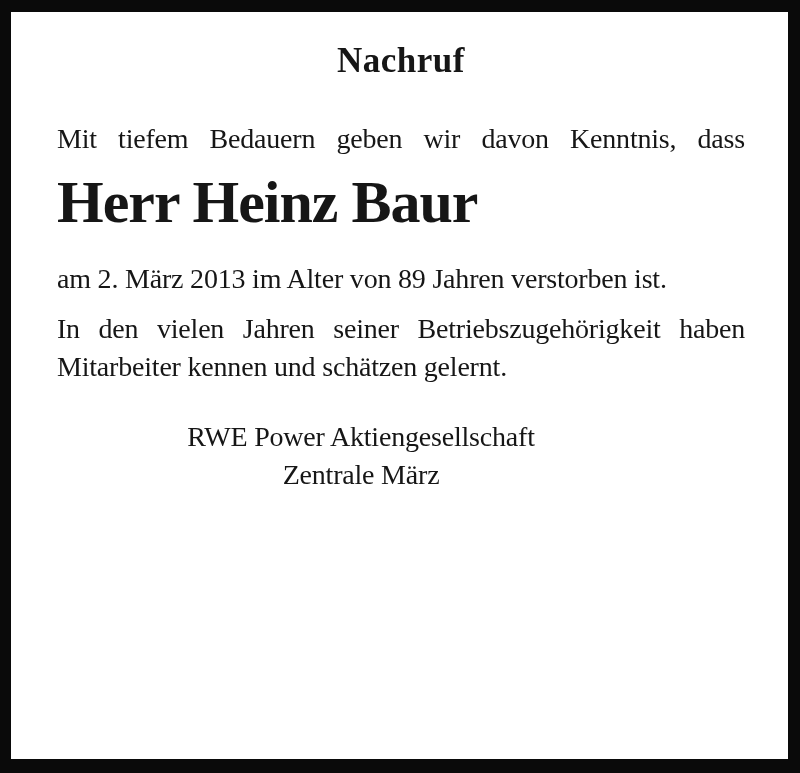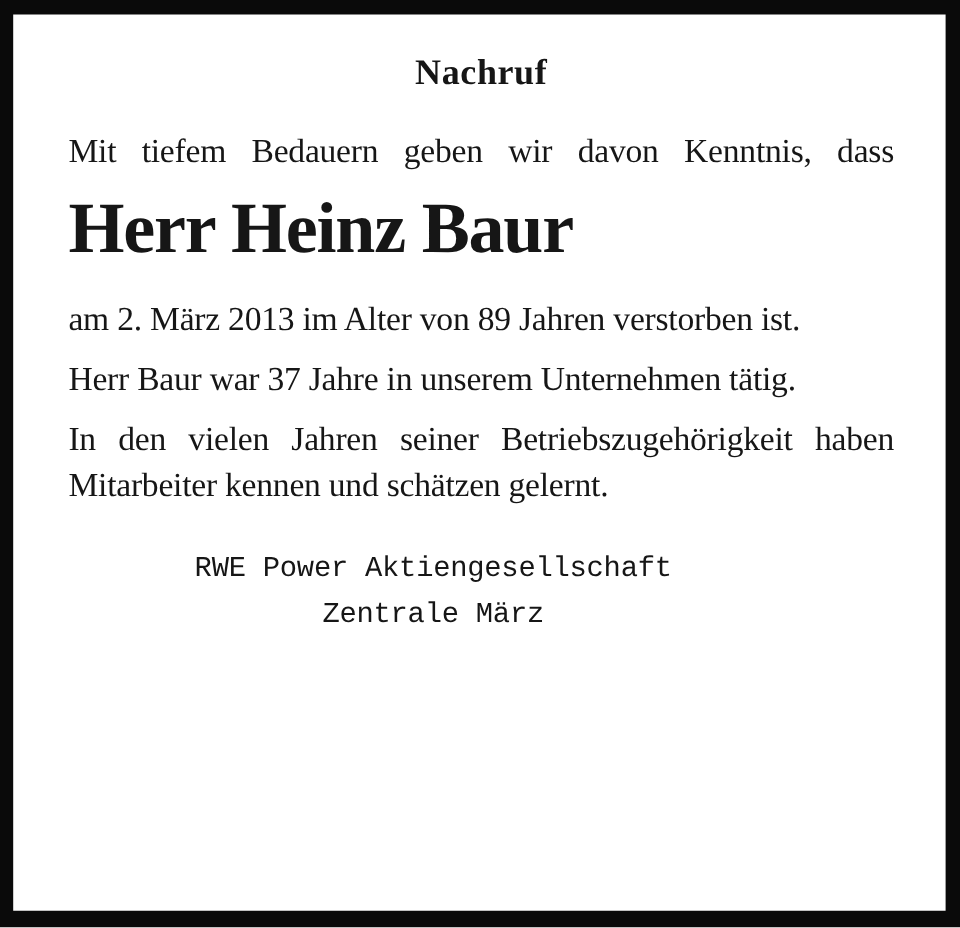--- a/index.html
+++ b/index.html
@@ -16,61 +16,60 @@
     border-top: 12px solid #0a0a0a;
     border-left: 11px solid #0a0a0a;
     border-right: 12px solid #0a0a0a;
     border-bottom: 14px solid #0a0a0a;
     padding: 30px 43px 0 46px;
     overflow: hidden;
     font-family: "Liberation Serif", "DejaVu Serif", serif;
     color: #161616;
   }
   .notice-title {
-    font-size: 30px;
+    font-size: 35px;
     line-height: 38px;
     font-weight: bold;
     text-align: center;
     letter-spacing: 0.5px;
   }
   .body-line {
     font-size: 28px;
     line-height: 38px;
     letter-spacing: -0.2px;
     white-space: nowrap;
   }
   .just {
     white-space: normal;
     text-align: justify;
     text-align-last: justify;
     word-spacing: 2px;
   }
-  .intro { margin-top: 28px; }
+  .intro { margin-top: 40px; }
   .deceased-name {
     margin-top: 12px;
     font-size: 60px;
     line-height: 64px;
     font-weight: bold;
     text-align: left;
     letter-spacing: -1px;
   }
   .death-line   { margin-top: 26px; }
   .service-line { margin-top: 12px; }
   .tribute      { margin-top: 12px; }
   .condolence   { margin-top: 8px; }
   .signature {
     margin-top: 32px;
     margin-right: 80px;
     text-align: center;
   }
   .signature .sig-line {
-    font-size: 24px;
+    font-size: 28px;
     line-height: 38px;
     letter-spacing: -0.2px;
-    font-family: Liberation Mono, monospace;
   }
   .sig-row {
     margin-top: 8px;
     display: flex;
     justify-content: center;
     gap: 62px;
   }
 </style>
 </head>
 <body>
@@ -80,21 +79,20 @@
   <div class="notice-title">Nachruf</div>
 
   <div class="intro">
     <div class="body-line just">Mit tiefem Bedauern geben wir davon Kenntnis, dass</div>
   </div>
 
   <div class="deceased-name">Herr Heinz Baur</div>
 
   <div class="body-line death-line">am 2. März 2013 im Alter von 89 Jahren verstorben ist.</div>
 
-  <div class="body-line service-line">Herr Baur war 37 Jahre in unserem Unternehmen tätig.</div>
 
   <div class="tribute">
     <div class="body-line just">In den vielen Jahren seiner Betriebszugehörigkeit haben</div>
     <div class="body-line">Mitarbeiter kennen und schätzen gelernt.</div>
   </div>
 
 
   <div class="signature">
     <div class="sig-line">RWE Power Aktiengesellschaft</div>
     <div class="sig-line">Zentrale März</div>

